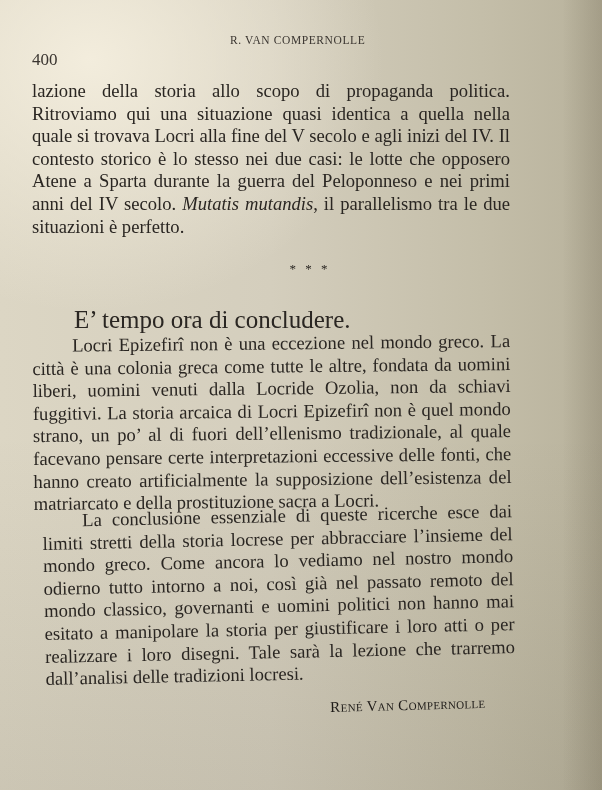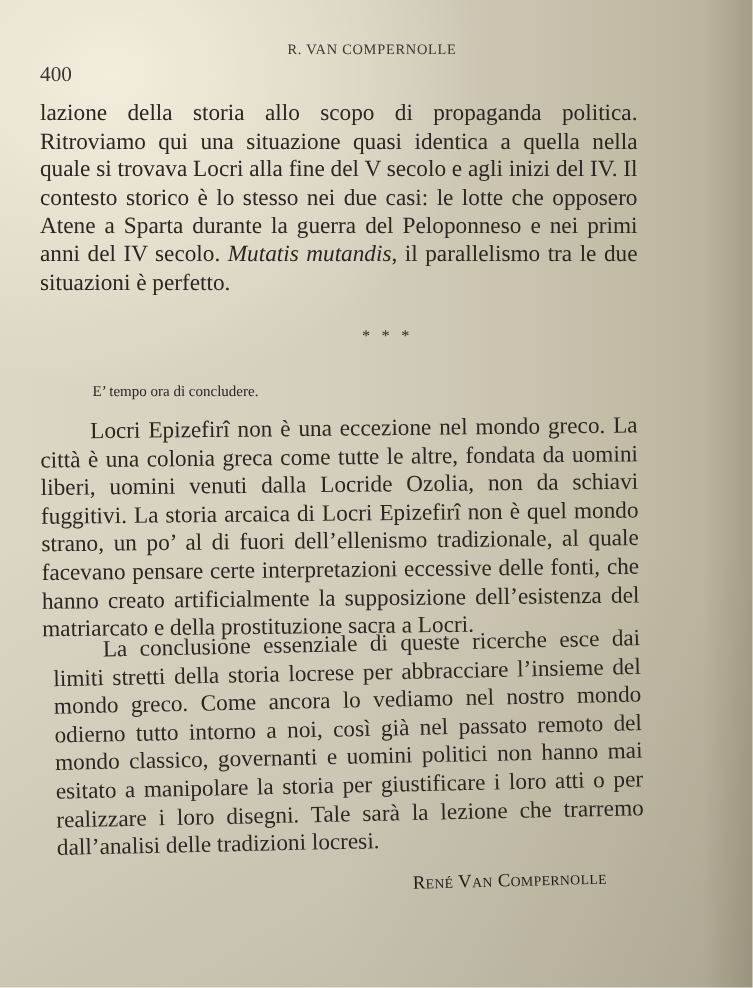--- a/index.html
+++ b/index.html
@@ -29,21 +29,21 @@
     position: absolute; left: 32px; width: 478px; font-size: 18.6px; line-height: 22.6px;
     text-align: justify;
   }
   .text-block p { margin: 0; }
   .p1 { top: 80px; }
   .p1 p { text-indent: 0; }
   .separator {
     position: absolute; top: 261px; left: 0; width: 602px; text-align: center;
     font-size: 13px; letter-spacing: 3px; padding-left: 18px; box-sizing: border-box;
   }
-  .closing { position: absolute; top: 306px; left: 32px; width: 478px; font-size: 12px; }
+  .closing { position: absolute; top: 306px; left: 32px; width: 478px; font-size: 25px; }
   .closing p { margin: 0; text-indent: 42px; }
   .p2 { top: 335px; transform: rotate(-0.6deg); transform-origin: left top; }
   .p2 p { text-indent: 40px; }
   .p3 { top: 510px; left: 42px; width: 470px; transform: rotate(-1.2deg); transform-origin: left top; }
   .p3 p { text-indent: 40px; }
   .signature {
     position: absolute; top: 699px; left: 330px; font-size: 15px; letter-spacing: 0.3px;
     font-variant: small-caps; transform: rotate(-1.5deg); transform-origin: left top;
     color: #1e1b18;
   }

